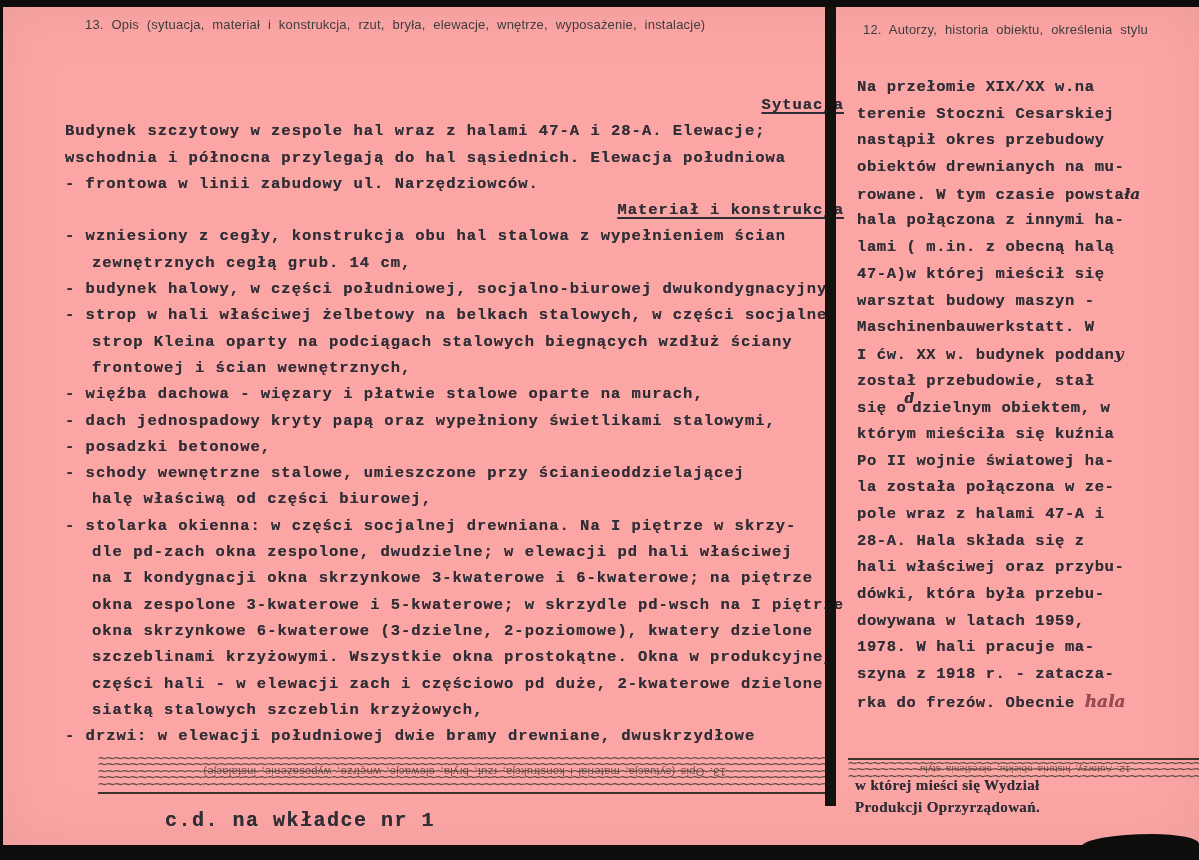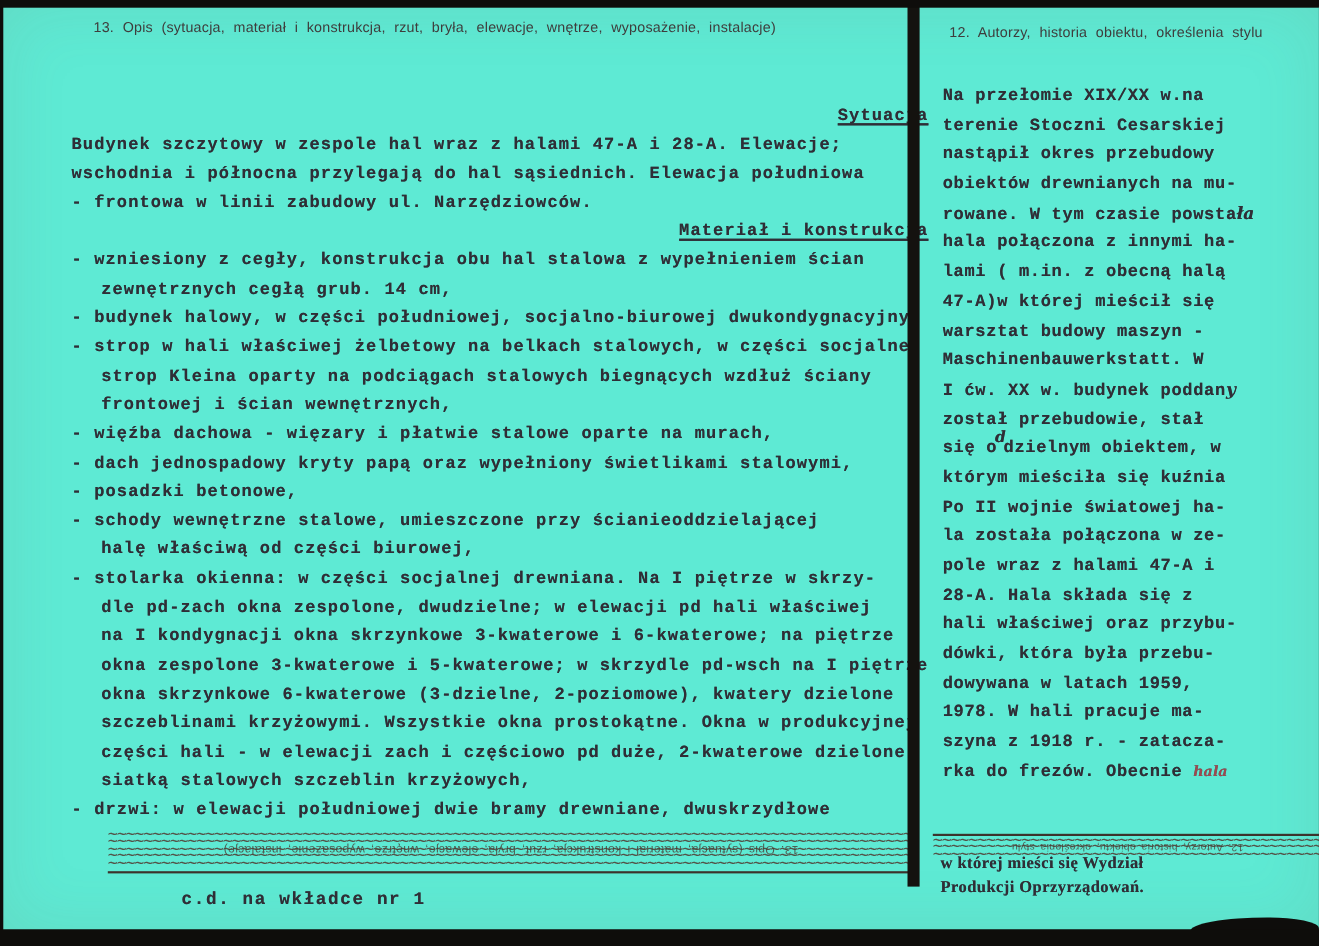--- a/index.html
+++ b/index.html
@@ -1,18 +1,18 @@
 <!DOCTYPE html>
 <html><head>
 <meta charset="utf-8">
 <style>
   html,body{margin:0;padding:0;background:#0c0c0c;}
   .canvas{position:relative;width:1199px;height:860px;overflow:hidden;background:#0e0d0b;
           font-family:"Liberation Sans",sans-serif;}
-  .paper{position:absolute;left:3px;top:6px;width:1196px;height:839px;background:#5eead4;
+  .paper{position:absolute;left:3px;top:6px;width:1196px;height:839px;background:#fca5a5;
          box-shadow:inset 0 0 60px rgba(120,110,80,0.12);}
   .fold{position:absolute;left:825px;top:-6px;width:11px;height:812px;background:#14120f;}
   .edge-top{position:absolute;left:0;top:0;width:1199px;height:7px;background:#0e0d0b;}
   .edge-bottom{position:absolute;left:0;top:845px;width:1199px;height:15px;background:#0e0d0b;}
   .torn{position:absolute;left:1082px;top:834px;width:117px;height:14px;background:#0e0d0b;
         border-radius:60% 40% 0 0 / 90% 70% 0 0;}
 
   .print-label{position:absolute;color:#3e3d3c;font-size:13px;letter-spacing:.2px;word-spacing:4px;}
   .label-left{left:82px;top:11px;}
   .label-right{left:860px;top:16px;}
@@ -21,33 +21,33 @@
          font-weight:700;color:#2f2e36;text-shadow:0 0 .5px rgba(47,46,54,.7);}
   .body-left{left:62px;top:86px;font-size:15.5px;letter-spacing:1px;}
   .body-left .tline{height:26.3px;line-height:26.3px;white-space:pre;}
   .body-right{left:854px;top:68px;font-size:15.5px;letter-spacing:.6px;}
   .body-right .tline{height:26.7px;line-height:26.7px;white-space:pre;}
   .tline.heading{text-decoration:underline;text-underline-offset:3px;text-decoration-thickness:1.5px;text-align:right;}
   .tline.indent{padding-left:27px;}
 
   .hand{font-family:"DejaVu Serif",serif;font-style:italic;font-weight:600;letter-spacing:0;}
   .hand.sup{position:relative;top:-9px;margin:0 -2px;font-size:14px;}
-  .hand.red{color:#9d4a50;font-size:13px;}
+  .hand.red{color:#9d4a50;font-size:17px;}
 
   .waveband{position:absolute;overflow:hidden;}
   .band-left{left:95px;top:749px;width:733px;height:37px;border-bottom:2px solid #3c332c;}
   .band-right{left:845px;top:752px;width:354px;height:21px;border-top:2px solid #3c332c;}
   .wrow{height:6.4px;line-height:6.4px;overflow:hidden;font-family:"DejaVu Sans Mono",monospace;
         font-size:15px;letter-spacing:-1px;color:#53463c;opacity:.92;white-space:pre;}
   .flip{position:absolute;left:0;right:0;text-align:center;transform:rotate(180deg);
         color:#4a3c34;opacity:.8;letter-spacing:.3px;word-spacing:2px;}
   .flip-left{top:11px;font-size:11px;}
   .flip-right{top:4px;font-size:9.5px;}
 
-  .footer-left{left:162px;top:803px;font-size:16px;letter-spacing:1.5px;}
+  .footer-left{left:162px;top:803px;font-size:20px;letter-spacing:1.5px;}
   .footer-right{left:852px;top:769px;font-size:15px;letter-spacing:.4px;}
   .footer-right .tline{height:21.5px;line-height:21.5px;white-space:pre;font-family:Liberation Serif, serif;}
 </style>
 </head>
 <body>
 
 <div class="canvas">
   <div class="paper">
 
     <div class="print-label label-left">13. Opis (sytuacja, materiał i konstrukcja, rzut, bryła, elewacje, wnętrze, wyposażenie, instalacje)</div>

